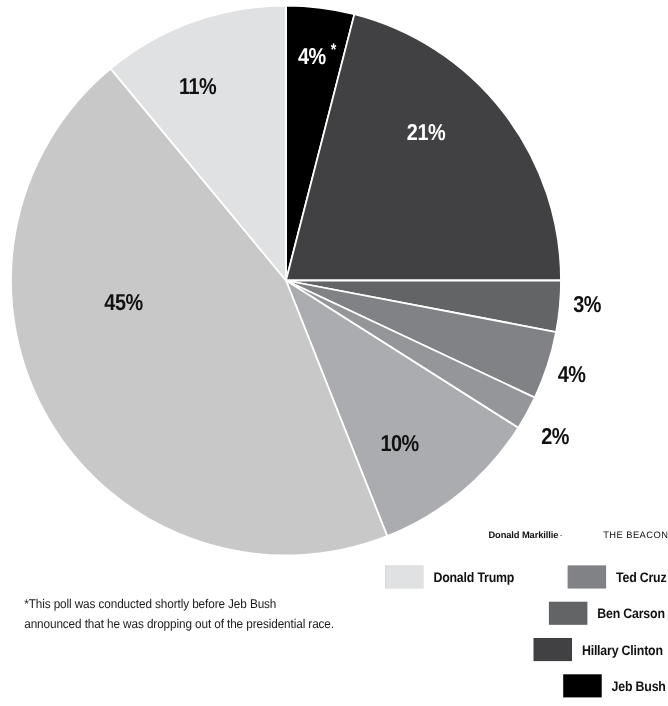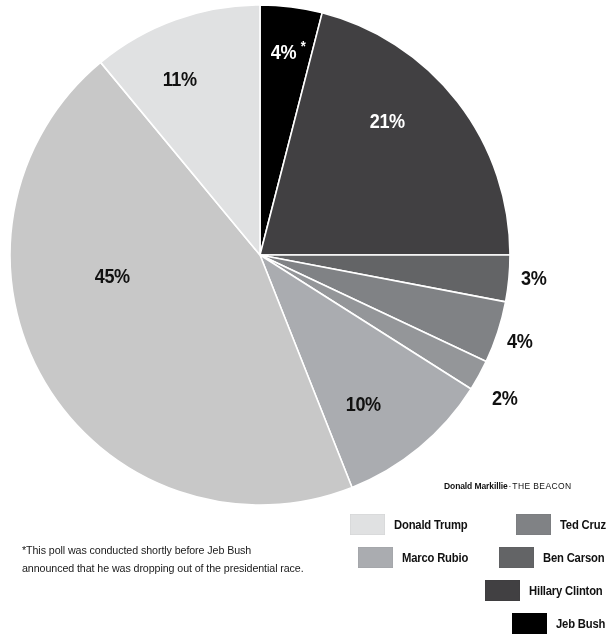--- a/index.html
+++ b/index.html
@@ -72,20 +72,21 @@
     letter-spacing: -0.1px;
   }
   #credit .author {
     font-weight: bold;
   }
   #credit .dot {
     padding: 0 1px;
   }
   #credit .outlet {
     letter-spacing: 0.4px;
+    margin-left: 36px;
   }
 
   #legend {
     position: absolute;
     left: 350px;
     top: 508px;
     width: 250px;
   }
   .legend-col {
     position: absolute;
@@ -157,24 +158,20 @@
   <div id="credit">
     <span class="author">Donald Markillie</span><span class="dot">·</span><span class="outlet">THE BEACON</span>
   </div>
 
   <div id="legend">
     <div class="legend-col col-left">
         <div class="legend-item">
           <span class="legend-swatch" style="background: rgb(224, 225, 226);"></span>
           <span class="legend-label">Donald Trump</span>
         </div>
-        <div class="legend-item">
-          <span class="legend-swatch" style="background: rgb(170, 172, 176);"></span>
-          <span class="legend-label">Marco Rubio</span>
-        </div>
       </div>
     <div class="legend-col col-right">
         <div class="legend-item">
           <span class="legend-swatch" style="background: rgb(128, 130, 133);"></span>
           <span class="legend-label">Ted Cruz</span>
         </div>
         <div class="legend-item">
           <span class="legend-swatch" style="background: rgb(99, 100, 102);"></span>
           <span class="legend-label">Ben Carson</span>
         </div>

